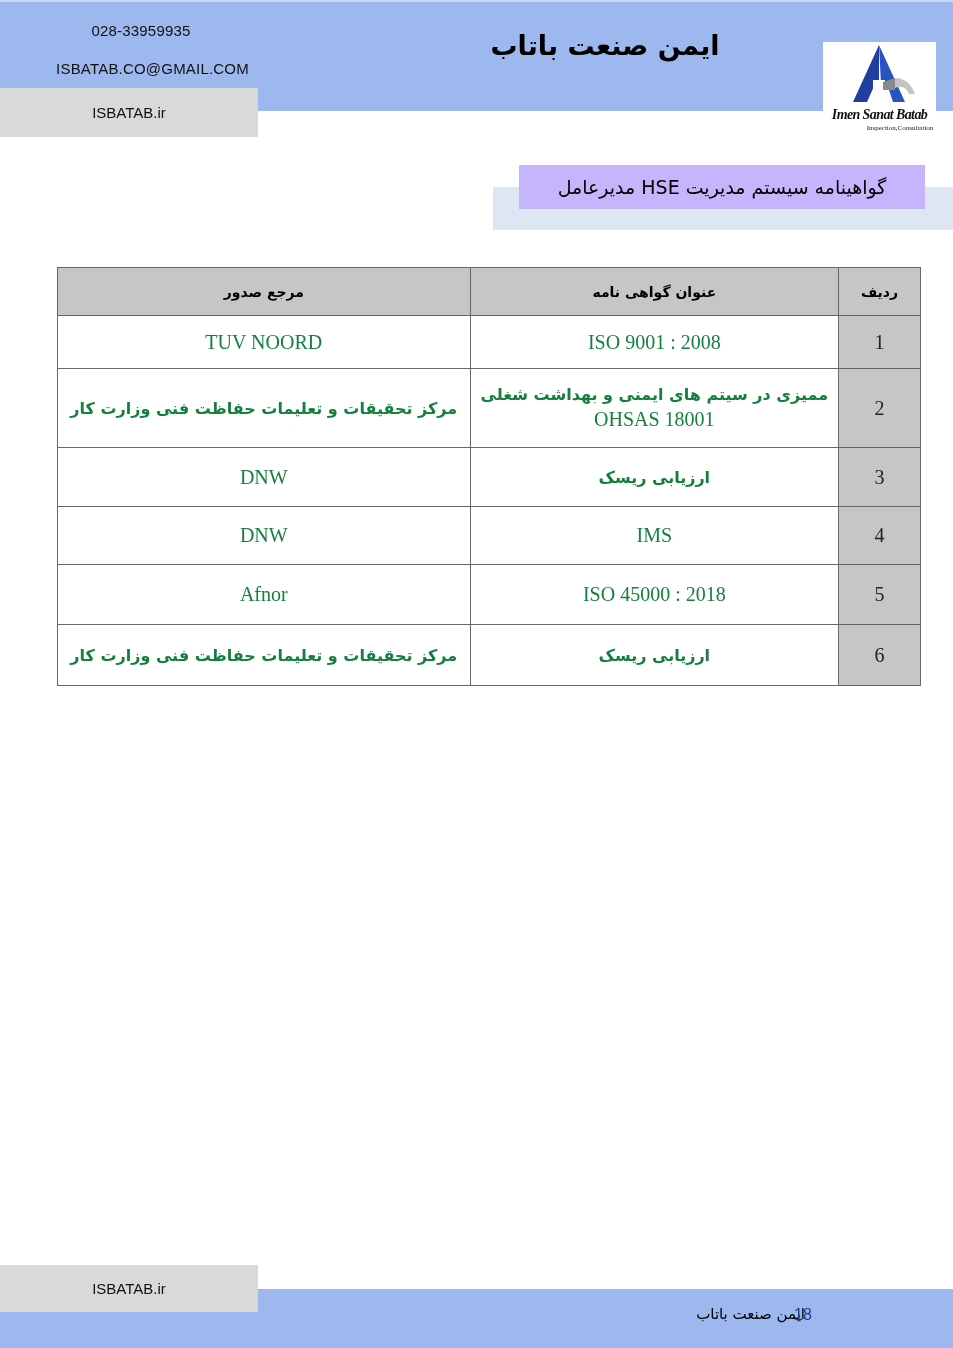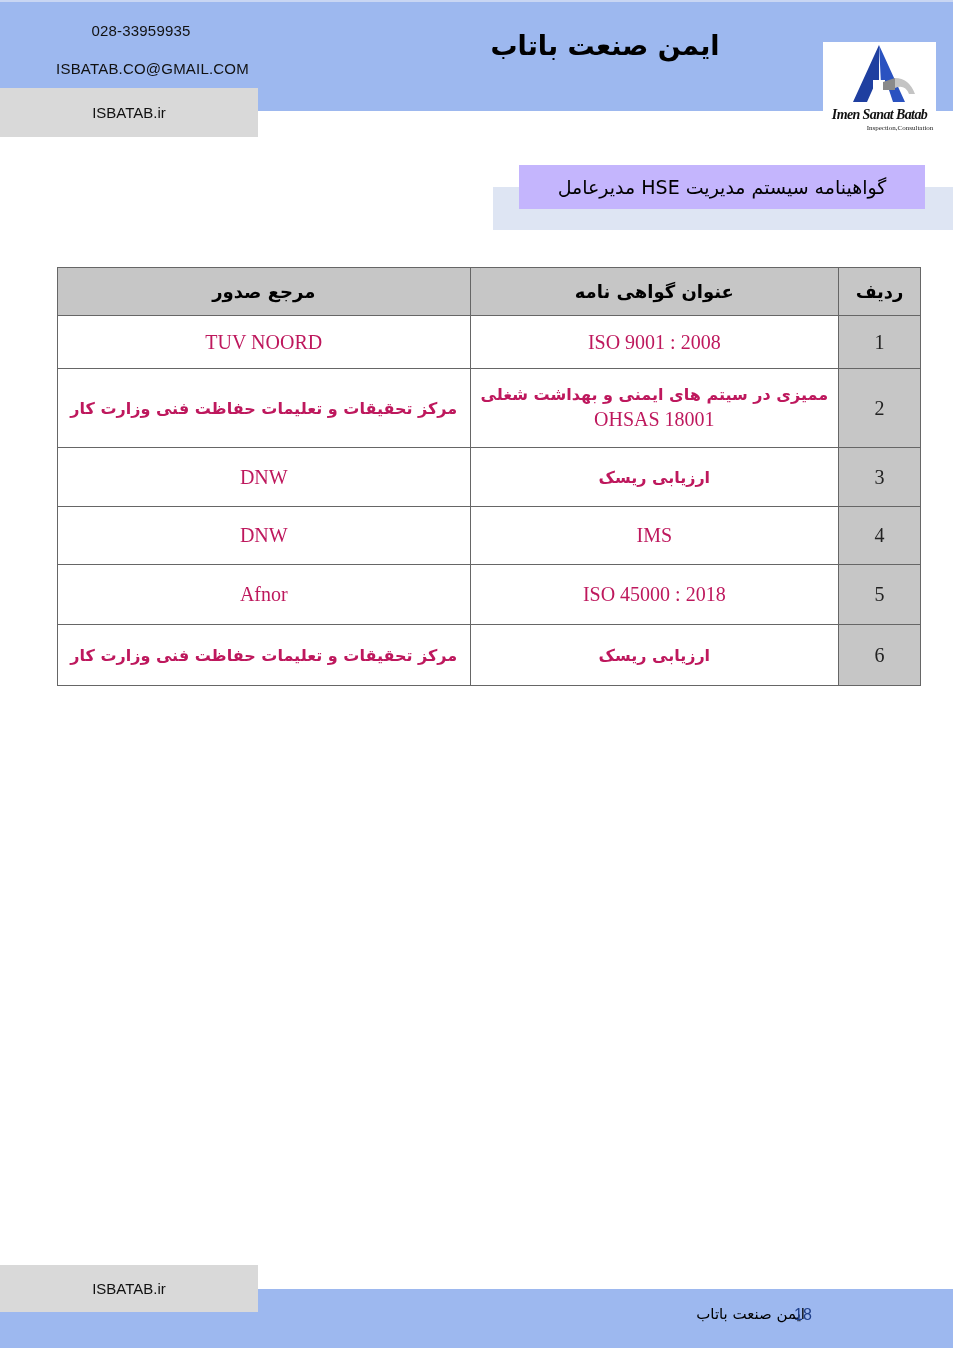--- a/index.html
+++ b/index.html
@@ -16,22 +16,22 @@
   .logo { position: absolute; left: 823px; top: 10px; width: 113px; height: 95px; background: #ffffff; margin-top: 32px; }
   .logo svg { position: absolute; left: 0; top: 0; }
   .logo-name { position: absolute; left: 0; top: 65px; width: 113px; text-align: center; font-family: "Liberation Serif", serif; font-style: italic; font-weight: bold; font-size: 14px; color: #111; letter-spacing: -0.6px; white-space: nowrap; }
   .logo-sub { position: absolute; left: 0; top: 82px; width: 113px; text-align: center; font-family: "Liberation Serif", serif; font-size: 7px; color: #222; white-space: nowrap; padding-left: 41px; }
 
   .section-bg { position: absolute; left: 493px; top: 187px; width: 460px; height: 43px; background: #dee5f3; }
   .section-title { position: absolute; left: 519px; top: 165px; width: 406px; height: 44px; background: #c4b5fd; display: flex; align-items: center; justify-content: center; direction: rtl; font-family: "DejaVu Sans", sans-serif; font-size: 19px; color: #000; }
 
   table.certs { position: absolute; left: 57px; top: 267px; width: 864px; border-collapse: collapse; direction: rtl; }
   table.certs th, table.certs td { border: 1.5px solid #666; text-align: center; vertical-align: middle; }
-  table.certs th { background: #c6c6c6; height: 48px; font-family: "DejaVu Sans", sans-serif; font-weight: bold; font-size: 18px; color: #000; }
-  table.certs td { background: #ffffff; font-family: "Liberation Serif", serif; font-size: 20px; color: #be185d; }
+  table.certs th { background: #c6c6c6; height: 48px; font-family: "DejaVu Sans", sans-serif; font-weight: bold; font-size: 14px; color: #000; }
+  table.certs td { background: #ffffff; font-family: "Liberation Serif", serif; font-size: 20px; color: #15803d; }
   table.certs td.num { background: #c6c6c6; width: 82px; font-family: "Liberation Serif", serif; font-size: 20px; color: #222; }
   table.certs td.fa { font-family: "DejaVu Sans", sans-serif; font-weight: bold; font-size: 16px; }
   .col-title { width: 369px; margin-top: 20px; }
   .col-issuer { width: 413px; }
   .line2 { display: block; font-family: Liberation Serif, serif; font-weight: normal; font-size: 20px; margin-top: 4px; }
 
   .footer-band { position: absolute; left: 0; top: 1289px; width: 953px; height: 59px; background: #9db8ef; }
   .footer-site { position: absolute; left: 0; top: 1265px; width: 258px; height: 47px; background: #d9d9d9; display: flex; align-items: center; justify-content: center; font-family: "Liberation Sans", sans-serif; font-size: 15px; color: #111; }
   .footer-brand { position: absolute; left: 640px; top: 1305px; width: 165px; text-align: right; direction: rtl; font-family: "DejaVu Sans", sans-serif; font-size: 15px; color: #000; }
   .page-num { position: absolute; left: 794px; top: 1306px; font-family: "Liberation Sans", sans-serif; font-size: 16px; color: #1f3f8a; }

